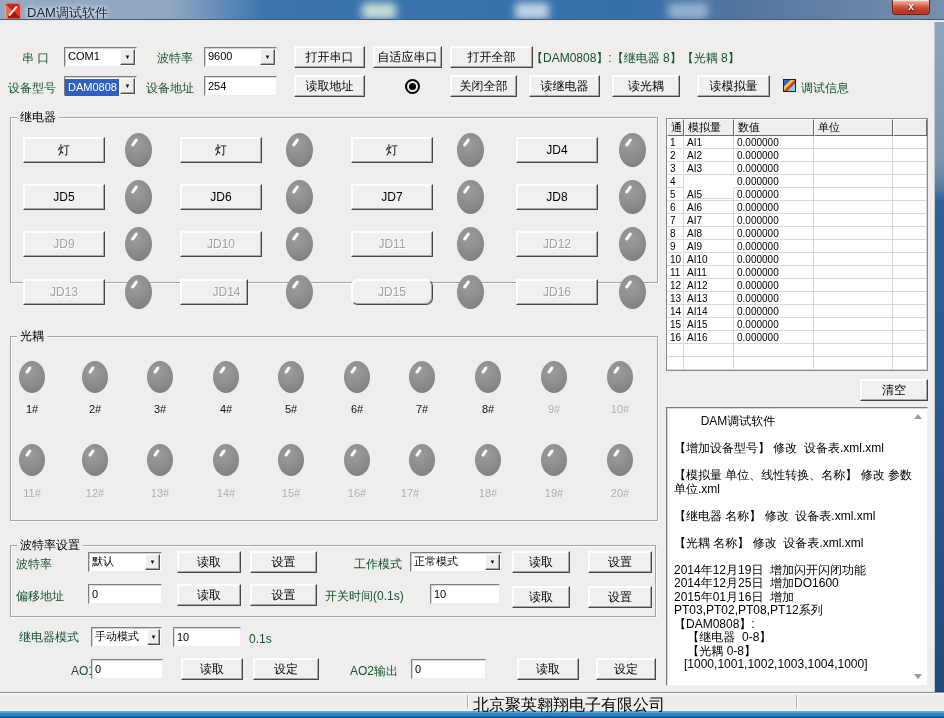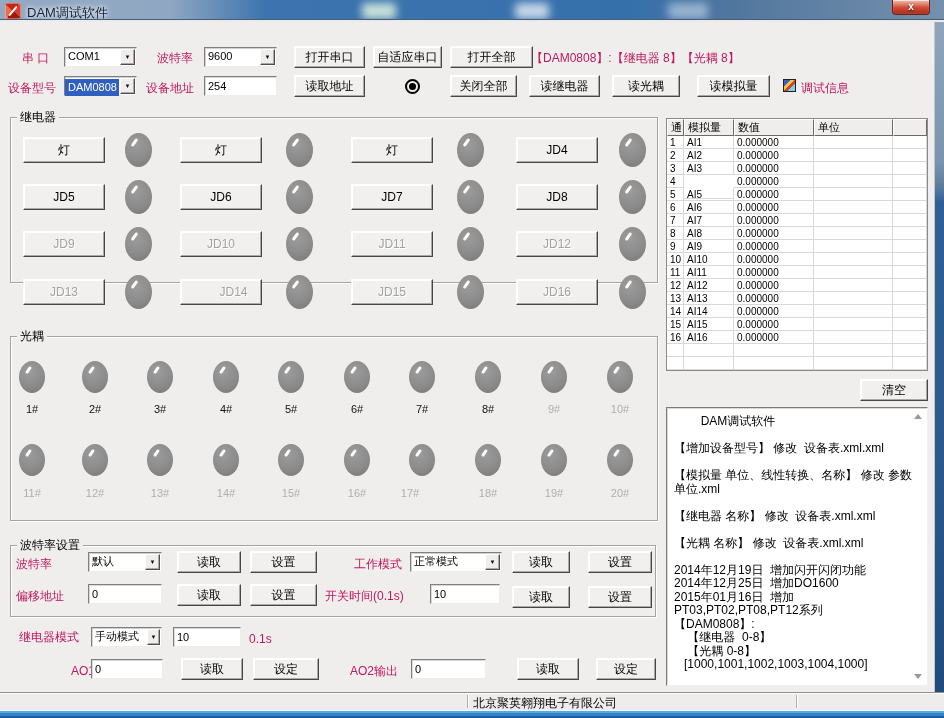--- a/index.html
+++ b/index.html
@@ -29,21 +29,21 @@
   
   .body-bg { position:absolute; left:0; top:22px; width:935px; height:688px; background:#efeeec; border-right:1px solid #bcc7d2; }
   .right-strip { position:absolute; left:935px; top:22px; width:9px; height:688px;
     background:linear-gradient(180deg,#8ea5bb 0,#7b94ad 140px,#5c7c9c 165px,#2e6095 180px,#2a5a8d 430px,#1f4a7b 100%); }
   .bottom-strip { position:absolute; left:0; top:710px; width:944px; height:8px;
     background:linear-gradient(180deg,#f5f8fa 0 1px,#58a8de 1px 3px,#2e86c6 3px 6px,#1a5f9c 6px 8px); }
 
   
   .group { position:absolute; border:1px solid #a3a3a3; box-shadow:inset 1px 1px 0 #fdfdfd, 1px 1px 0 #fdfdfd; }
   .glabel { position:absolute; top:-8px; left:6px; background:#efeeec; padding:0 3px; font-size:12px; line-height:15px; color:#000; white-space:nowrap; }
-  .lab { position:absolute; font-size:12px; line-height:14px; color:#be185d; white-space:nowrap; }
+  .lab { position:absolute; font-size:12px; line-height:14px; color:#14532d; white-space:nowrap; }
   .btn { position:absolute; display:flex; align-items:center; justify-content:center; font-size:12px; color:#000;
     background:#f1f0ee; border:1px solid; border-color:#fdfdfd #474747 #474747 #fdfdfd;
     box-shadow:inset -1px -1px 0 #a9a9a9, inset 1px 1px 0 #ffffff; cursor:default; white-space:nowrap; }
   .btn.disabled { color:#a2a2a2; text-shadow:1px 1px 0 #fff; }
   .combo { position:absolute; background:#fff; border:1px solid; border-color:#7f7f7f #ededed #ededed #7f7f7f;
     box-shadow:inset 1px 1px 0 rgba(0,0,0,.18); }
   .combo .val { font-size:11px; padding-left:3px; line-height:17px; display:block; color:#000; white-space:nowrap; }
   .combo .val.sel { background:#2f5fc0; color:#fff; display:inline-block; padding-right:2px; }
   .cbtn { position:absolute; top:1px; right:1px; bottom:1px; width:15px; background:#efeeec;
     border:1px solid; border-color:#fff #4e4e4e #4e4e4e #fff; box-shadow:inset -1px -1px 0 #a9a9a9;
@@ -78,21 +78,21 @@
     border:1px solid; border-color:#7b7b7b #f0f0f0 #f0f0f0 #7b7b7b; box-shadow:inset 1px 1px 0 rgba(0,0,0,.15); overflow:hidden; }
   .info-text { padding:7px 12px 0 7px; font-size:12px; line-height:13.5px; white-space:pre-wrap; color:#000; }
   .sarr { position:absolute; right:5px; width:0; height:0; border-left:4px solid transparent; border-right:4px solid transparent; }
   .sarr.up { top:6px; border-bottom:5px solid #9a9a9a; }
   .sarr.down { bottom:6px; border-top:5px solid #9a9a9a; }
 
   
   .statusbar { position:absolute; left:0; top:692px; width:944px; height:18px; background:#eeedeb;
     border-top:1px solid #8f8f8f; box-shadow:inset 0 1px 0 #fcfcfc; }
   .sdiv { position:absolute; top:2px; bottom:2px; width:1px; background:#b0b0b0; box-shadow:1px 0 0 #fff; }
-  .company { position:absolute; left:473px; top:2px; font-size:12px; color:#000; white-space:nowrap; }
+  .company { position:absolute; left:473px; top:2px; font-size:16px; color:#000; white-space:nowrap; }
 </style>
 </head>
 <body>
 
 <div id="window">
 
   <div class="titlebar">
     <div class="blob" style="left:362px; background:rgba(225,245,225,.85);"></div>
     <div class="blob" style="left:515px; background:rgba(235,240,248,.8);"></div>
     <div class="blob" style="left:668px; width:40px; background:rgba(220,232,244,.55);"></div>
@@ -159,23 +159,23 @@
       <div class="btn disabled" style="left: 23px; top: 231px; width: 82px; height: 26px;">JD9</div>
       <div class="led" style="left: 125px; top: 227px; width: 27px; height: 34px;"></div>
       <div class="btn disabled" style="left: 180px; top: 231px; width: 82px; height: 26px;">JD10</div>
       <div class="led" style="left: 286px; top: 227px; width: 27px; height: 34px;"></div>
       <div class="btn disabled" style="left: 351px; top: 231px; width: 82px; height: 26px;">JD11</div>
       <div class="led" style="left: 457px; top: 227px; width: 27px; height: 34px;"></div>
       <div class="btn disabled" style="left: 516px; top: 231px; width: 82px; height: 26px;">JD12</div>
       <div class="led" style="left: 619px; top: 227px; width: 27px; height: 34px;"></div>
       <div class="btn disabled" style="left: 23px; top: 279px; width: 82px; height: 26px;">JD13</div>
       <div class="led" style="left: 125px; top: 275px; width: 27px; height: 34px;"></div>
-      <div class="btn disabled" style="left: 180px; top: 279px; width: 82px; height: 26px; padding-left: 25px;">JD14</div>
+      <div class="btn disabled" style="left: 180px; top: 279px; width: 68px; height: 26px; padding-left: 25px;">JD14</div>
       <div class="led" style="left: 286px; top: 275px; width: 27px; height: 34px;"></div>
-      <div class="btn disabled" style="left: 351px; top: 279px; width: 82px; height: 26px;">JD15</div>
+      <div class="btn disabled" style="left: 351px; top: 279px; width: 82px; height: 26px; border-radius: 7px;">JD15</div>
       <div class="led" style="left: 457px; top: 275px; width: 27px; height: 34px;"></div>
       <div class="btn disabled" style="left: 516px; top: 279px; width: 82px; height: 26px;">JD16</div>
       <div class="led" style="left: 619px; top: 275px; width: 27px; height: 34px;"></div>
     </div>
 
   <div class="group" style="left:10px; top:336px; width:648px; height:185px;">
     <span class="glabel">光耦</span>
   </div>
   <div>
       <div class="led small" style="left: 19px; top: 361px; width: 26px; height: 32px;"></div>

